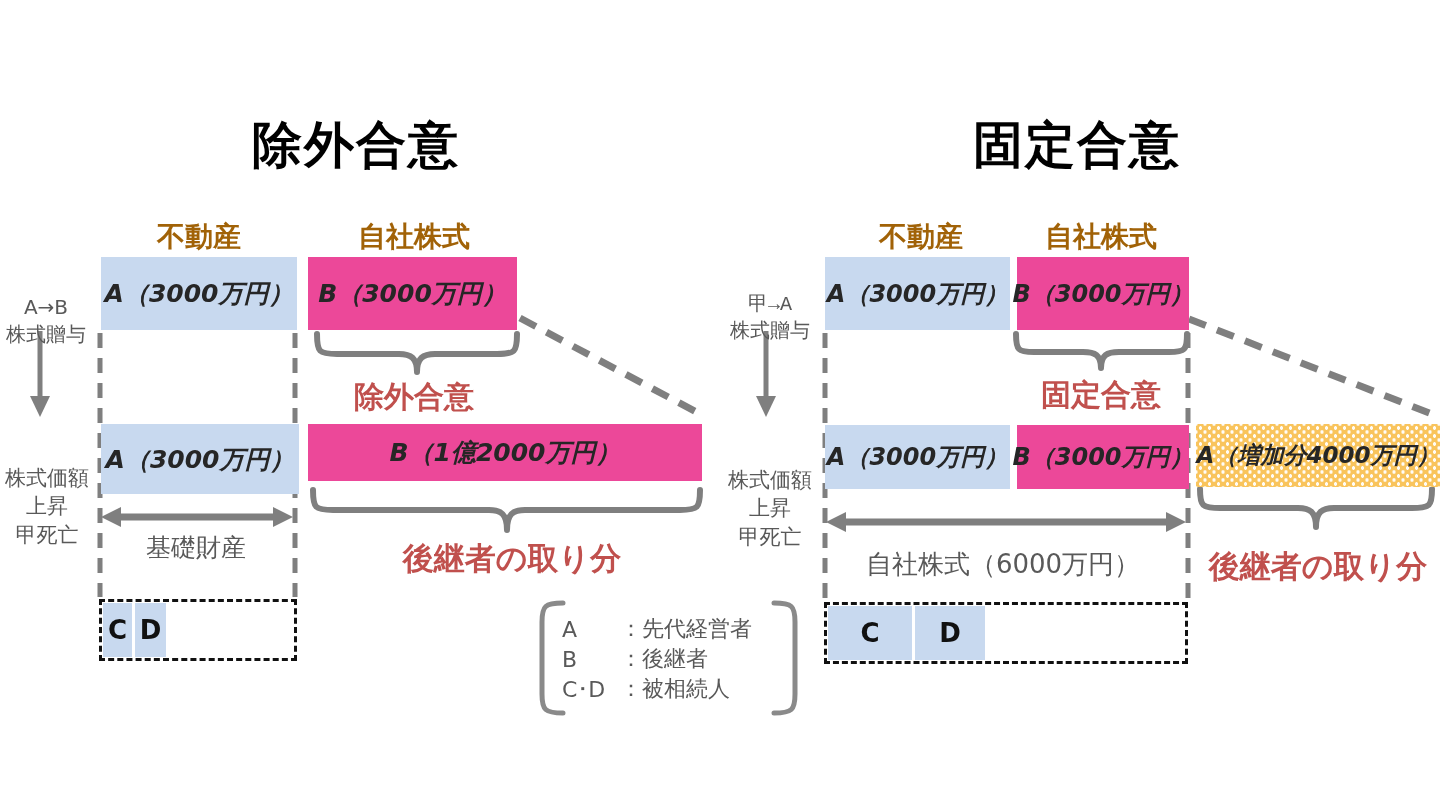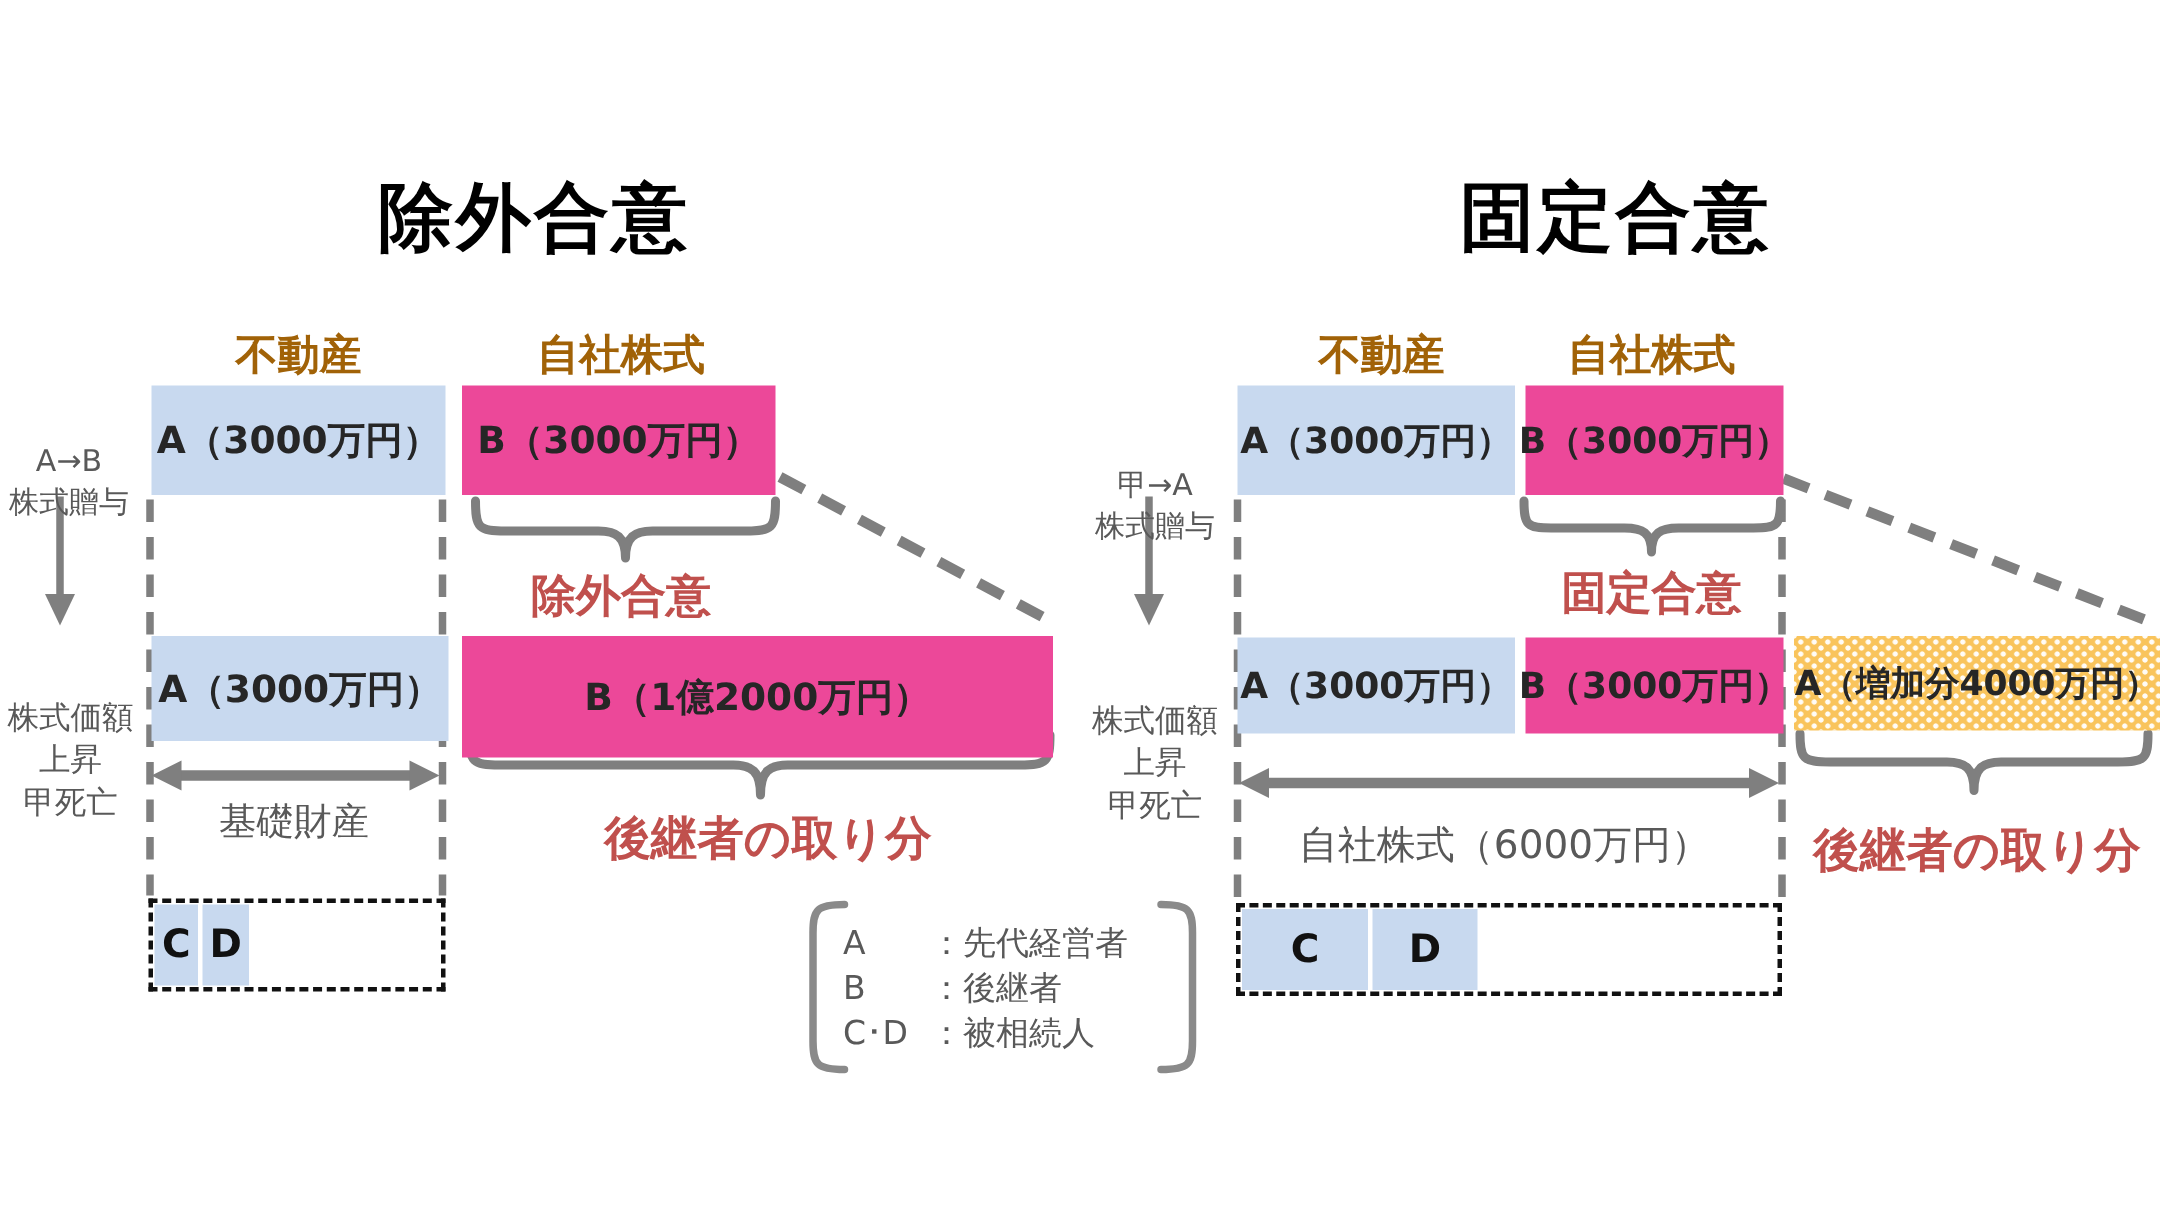--- a/index.html
+++ b/index.html
@@ -3,21 +3,21 @@
 <meta charset="utf-8">
 <style>
   html,body{margin:0;padding:0;background:#fff;}
   #canvas{position:relative;width:1440px;height:810px;background:#ffffff;overflow:hidden;
           font-family:"DejaVu Sans","Liberation Sans",sans-serif;}
   .abs{position:absolute;}
   .cx{transform:translateX(-50%);}
   .title{font-size:50px;font-weight:bold;color:#000;white-space:nowrap;letter-spacing:2px;}
   .hdr{font-size:28px;font-weight:bold;color:#a16207;white-space:nowrap;}
   .box{display:flex;align-items:center;justify-content:center;font-weight:bold;
-       color:#262626;white-space:nowrap;}
+       color:#262626;white-space:nowrap;font-style:italic;}
   .box-blue{background:#C8D9EF;}
   .box-orange{background:#ec4899;}
   .box-dotted{background-color:#F9C45C;
       background-image:radial-gradient(circle, rgba(255,255,255,.95) 1.5px, transparent 2px),
                        radial-gradient(circle, rgba(255,255,255,.95) 1.5px, transparent 2px);
       background-size:9px 8px;background-position:0 0,4.5px 4px;text-align:right;}
   .red{color:#C0504D;font-weight:bold;font-size:30px;white-space:nowrap;text-align:center;}
   .glabel{color:#595959;font-size:20px;line-height:1.35;text-align:center;white-space:nowrap;margin-top:40px;}
   .base{color:#595959;font-size:25px;line-height:1.28;text-align:center;white-space:nowrap;}
   .cd-rect{border:3px dashed #111;box-sizing:border-box;background:#fff;}
@@ -79,21 +79,21 @@
 
   <div class="abs cx red" style="left:414px;top:377px;">除外合意</div>
 
   <div class="abs cx glabel" style="left:47px;top:424px;font-size:21px;">
     <div>株式価額</div>
     <div>上昇</div>
     <div>甲死亡</div>
   </div>
 
   <div class="abs box box-blue" style="left:101px;top:424px;width:198px;height:70px;font-size:25px;">A（3000万円）</div>
-  <div class="abs box box-orange" style="left:308px;top:424px;width:394px;height:81px;font-size:25px;text-align:center;">B（1億2000万円）</div>
+  <div class="abs box box-orange" style="left:308px;top:424px;width:394px;height:57px;font-size:25px;text-align:center;">B（1億2000万円）</div>
 
   <div class="abs cx red" style="left:512px;top:538px;font-size:31px;">後継者の取り分</div>
 
   <div class="abs cx base" style="left:196px;top:532px;">
     <div>基礎財産</div>
   </div>
 
   <div class="abs cd-rect" style="left:99px;top:599px;width:198px;height:62px;"></div>
   <div class="abs cd-cell" style="left:103px;top:603px;width:29px;height:54px;">C</div>
   <div class="abs cd-cell" style="left:135px;top:603px;width:31px;height:54px;">D</div>
@@ -111,21 +111,21 @@
       <span class="legend-key">C･D</span>
       <span>：被相続人</span>
     </div>
   </div>
 
   <div class="abs cx title" style="left:1077px;top:112px;">固定合意</div>
 
   <div class="abs cx hdr" style="left:921px;top:218px;">不動産</div>
   <div class="abs cx hdr" style="left:1101px;top:218px;">自社株式</div>
 
-  <div class="abs cx glabel" style="left:770px;top:270px;">
+  <div class="abs cx glabel" style="left:770px;top:251px;font-family:Liberation Mono, monospace;">
     <div>甲→A</div>
     <div>株式贈与</div>
   </div>
 
   <div class="abs box box-blue" style="left:825px;top:257px;width:185px;height:73px;font-size:24px;">A（3000万円）</div>
   <div class="abs box box-orange" style="left:1017px;top:257px;width:172px;height:73px;font-size:24px;">B（3000万円）</div>
 
   <div class="abs cx red" style="left:1101px;top:375px;">固定合意</div>
 
   <div class="abs cx glabel" style="left:770px;top:426px;font-size:21px;">

